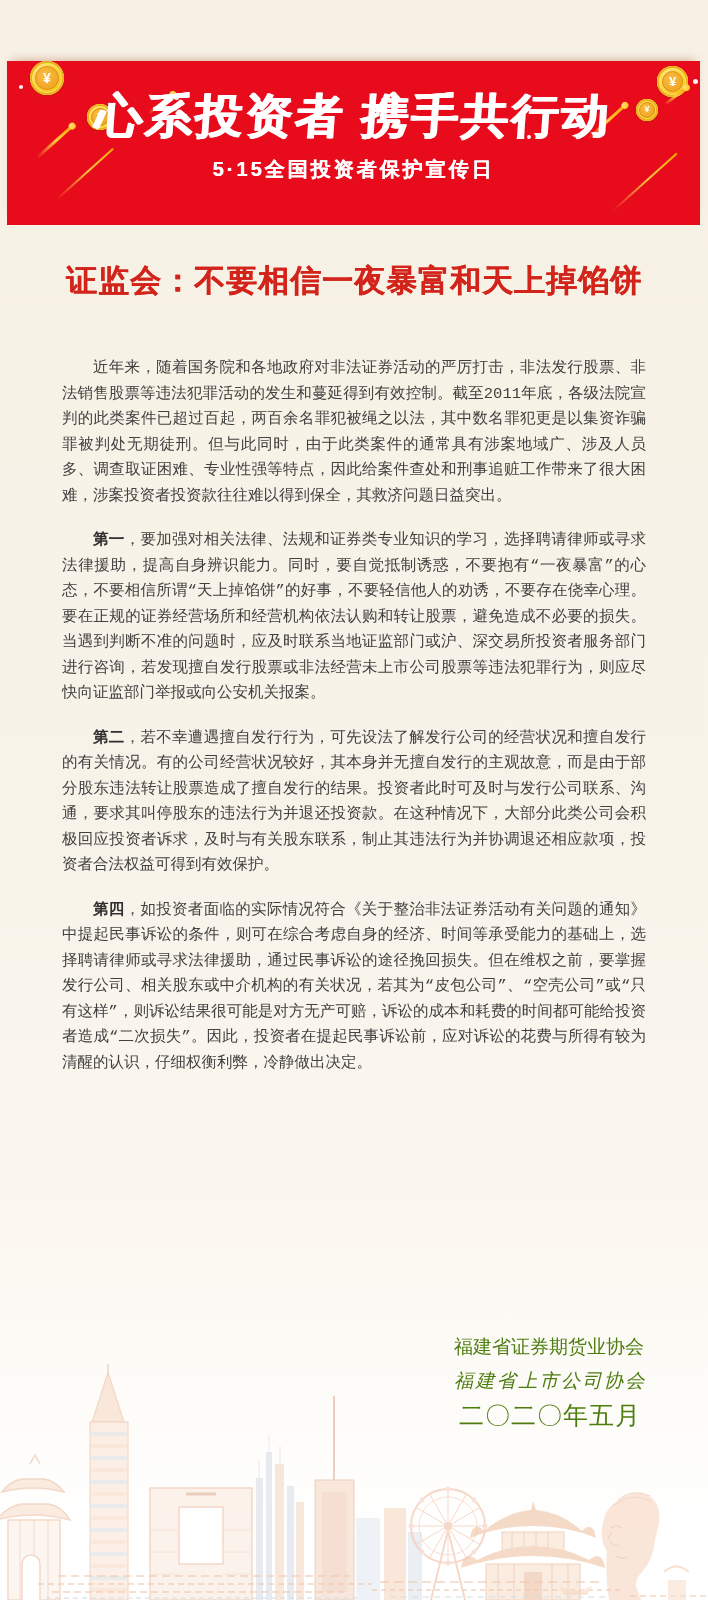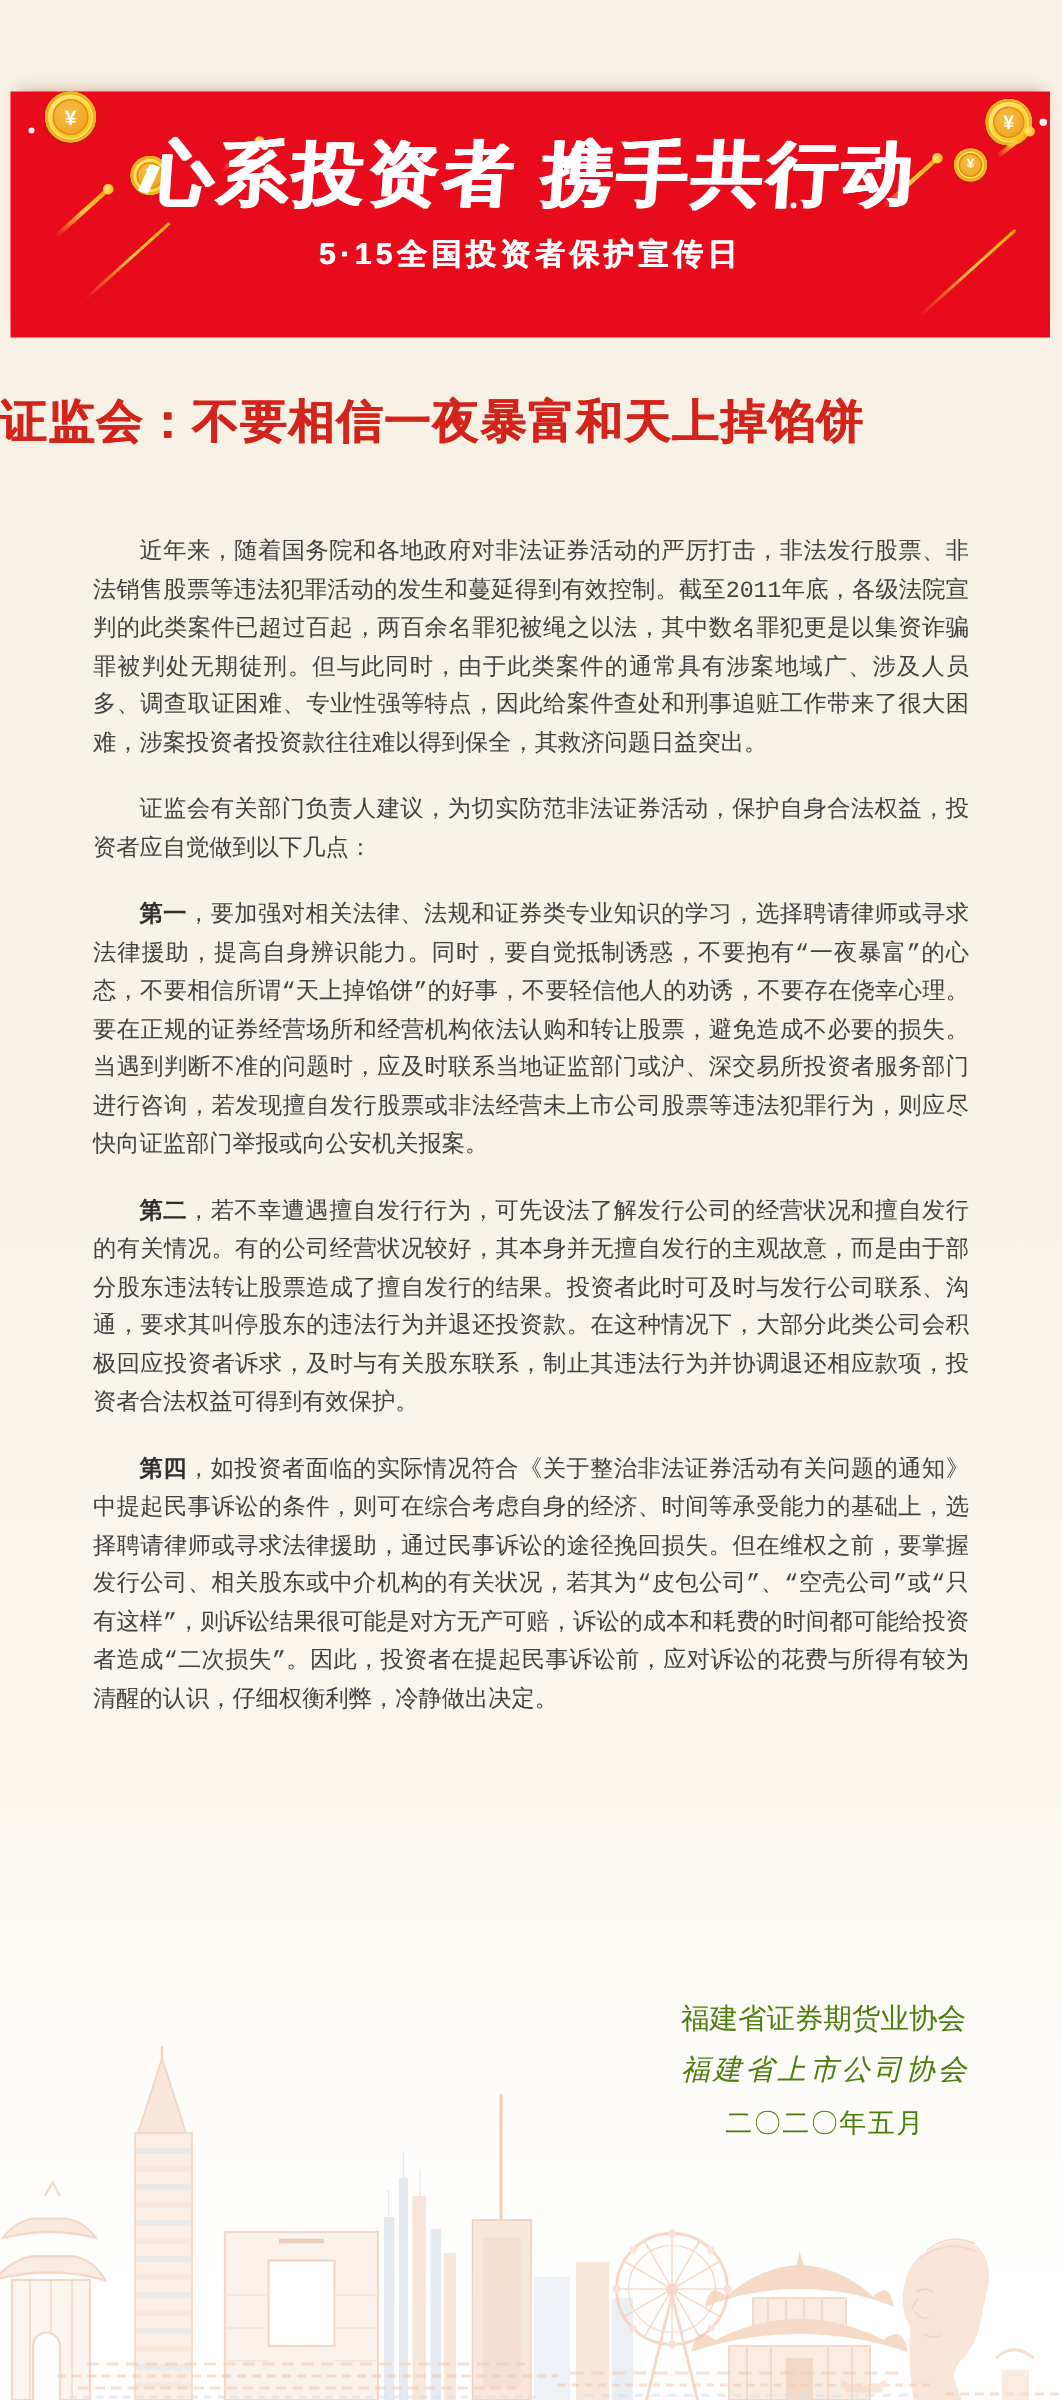--- a/index.html
+++ b/index.html
@@ -54,35 +54,35 @@
   .st2{left:40px;top:112px;width:76px;height:2px;transform:rotate(-42deg);}
   .st3{left:138px;top:42px;width:30px;transform:rotate(-38deg);}
   .st4{left:575px;top:60px;width:48px;transform:rotate(-42deg);}
   .st5{left:595px;top:120px;width:86px;height:2px;transform:rotate(-42deg);}
   .st6{left:655px;top:34px;width:26px;transform:rotate(-38deg);}
   .spark{position:absolute;width:4px;height:4px;border-radius:50%;background:#fff;opacity:.95;}
   .sk1{left:12px;top:24px;}  .sk2{left:167px;top:34px;width:5px;height:5px;}
   .sk3{left:520px;top:74px;} .sk4{left:686px;top:18px;width:5px;height:5px;}
   
   .article-title{
-    position:absolute;left:0;right:0;top:260px;
+    position:absolute;left:0;right:0;top:260px;text-align:center;
     color:var(--title-red,#d2241b);font-size:31px;font-weight:900;letter-spacing:1px;
     white-space:nowrap;text-shadow:.6px 0 0 var(--title-red,#d2241b);
   }
   .article-body{position:absolute;left:62px;right:62px;top:356px;font-family:Liberation Mono, monospace;}
   .article-body p{
     margin:0 0 19px 0;font-size:15.5px;line-height:25.5px;
     color:var(--body-text,#414141);text-align:justify;text-indent:2em;
   }
   .article-body p b{font-weight:bold;color:#2f2f2f;margin-top:48px;}
   
   .signature{position:absolute;right:62px;top:1330px;width:192px;color:#4d7c0f;}
   .sig-line{font-size:19px;line-height:34px;white-space:nowrap;}
   .sig-org2{letter-spacing:2.4px;font-style:italic;}
-  .sig-date{font-size:18px;line-height:34px;text-align:center;letter-spacing:1px;}
+  .sig-date{font-size:25px;line-height:34px;text-align:center;letter-spacing:1px;}
   
   .skyline{position:absolute;left:0;bottom:0;width:708px;height:240px;opacity:.6;}
 </style>
 </head>
 <body style="--banner-red: #e80b1c; --title-red: #d2241b; --body-text: #414141; --coin-gold: #fccf2f; --page-bg: #f8f2e7;">
 
 <div class="banner">
   <span class="coin coin-a">
       <i>¥</i>
     </span>
@@ -106,21 +106,20 @@
   <span class="spark sk3"></span>
   <span class="spark sk4"></span>
   <div class="banner-title">心系投资者 携手共行动</div>
   <div class="banner-subtitle">5·15全国投资者保护宣传日</div>
 </div>
 
 <div class="article-title">证监会：不要相信一夜暴富和天上掉馅饼</div>
 
 <div class="article-body" id="article-body">
     <p><span>近年来，随着国务院和各地政府对非法证券活动的严厉打击，非法发行股票、非法销售股票等违法犯罪活动的发生和蔓延得到有效控制。截至2011年底，各级法院宣判的此类案件已超过百起，两百余名罪犯被绳之以法，其中数名罪犯更是以集资诈骗罪被判处无期徒刑。但与此同时，由于此类案件的通常具有涉案地域广、涉及人员多、调查取证困难、专业性强等特点，因此给案件查处和刑事追赃工作带来了很大困难，涉案投资者投资款往往难以得到保全，其救济问题日益突出。</span></p>
-    <p><span>证监会有关部门负责人建议，为切实防范非法证券活动，保护自身合法权益，投资者应自觉做到以下几点：</span></p>
     <p><b>第一</b><span>，要加强对相关法律、法规和证券类专业知识的学习，选择聘请律师或寻求法律援助，提高自身辨识能力。同时，要自觉抵制诱惑，不要抱有“一夜暴富”的心态，不要相信所谓“天上掉馅饼”的好事，不要轻信他人的劝诱，不要存在侥幸心理。要在正规的证券经营场所和经营机构依法认购和转让股票，避免造成不必要的损失。当遇到判断不准的问题时，应及时联系当地证监部门或沪、深交易所投资者服务部门进行咨询，若发现擅自发行股票或非法经营未上市公司股票等违法犯罪行为，则应尽快向证监部门举报或向公安机关报案。</span></p>
     <p><b>第二</b><span>，若不幸遭遇擅自发行行为，可先设法了解发行公司的经营状况和擅自发行的有关情况。有的公司经营状况较好，其本身并无擅自发行的主观故意，而是由于部分股东违法转让股票造成了擅自发行的结果。投资者此时可及时与发行公司联系、沟通，要求其叫停股东的违法行为并退还投资款。在这种情况下，大部分此类公司会积极回应投资者诉求，及时与有关股东联系，制止其违法行为并协调退还相应款项，投资者合法权益可得到有效保护。</span></p>
     <p><b>第四</b><span>，如投资者面临的实际情况符合《关于整治非法证券活动有关问题的通知》中提起民事诉讼的条件，则可在综合考虑自身的经济、时间等承受能力的基础上，选择聘请律师或寻求法律援助，通过民事诉讼的途径挽回损失。但在维权之前，要掌握发行公司、相关股东或中介机构的有关状况，若其为“皮包公司”、“空壳公司”或“只有这样”，则诉讼结果很可能是对方无产可赔，诉讼的成本和耗费的时间都可能给投资者造成“二次损失”。因此，投资者在提起民事诉讼前，应对诉讼的花费与所得有较为清醒的认识，仔细权衡利弊，冷静做出决定。</span></p>
   </div>
 
 <div class="signature">
   <div class="sig-line">福建省证券期货业协会</div>
   <div class="sig-line sig-org2">福建省上市公司协会</div>
   <div class="sig-date">二〇二〇年五月</div>
 </div>

